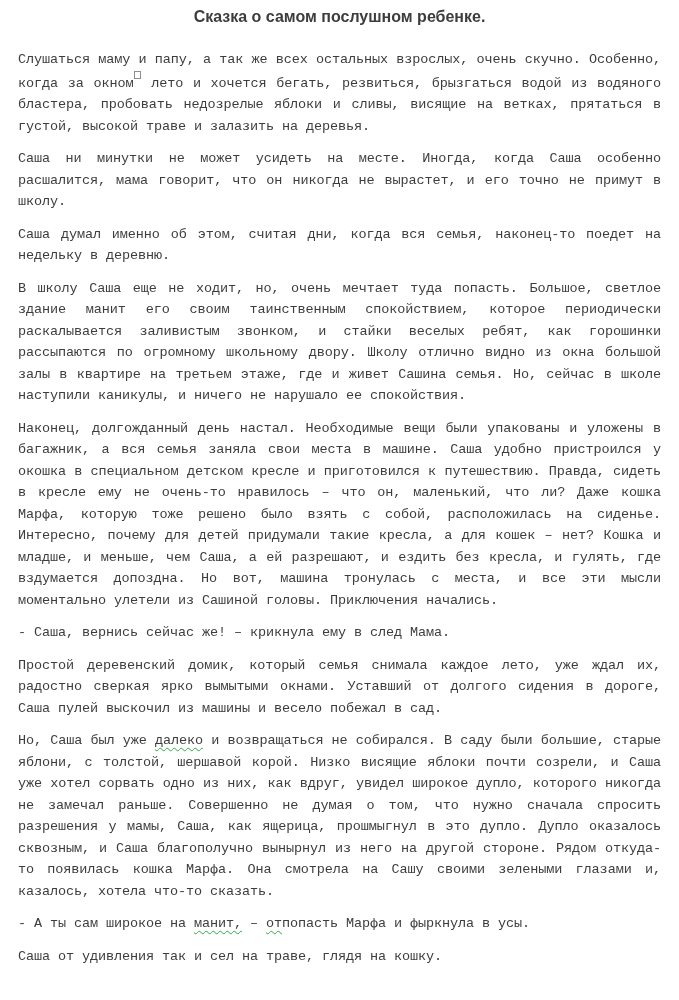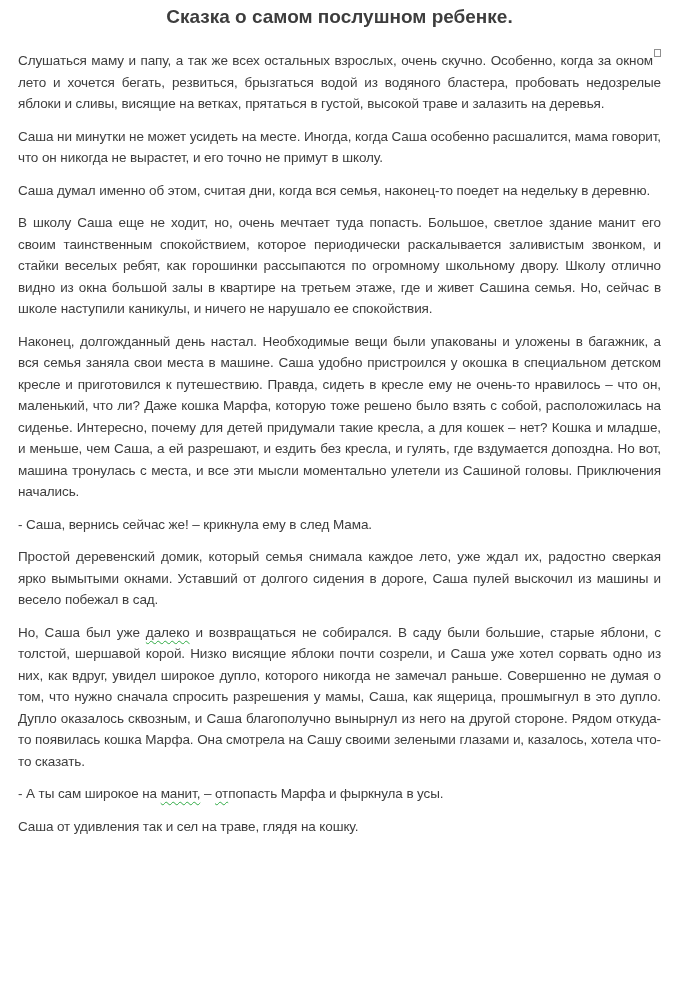--- a/index.html
+++ b/index.html
@@ -15,35 +15,36 @@
   }
   .page {
     box-sizing: border-box;
     width: 679px;
     height: 1000px;
     padding: 7px 18px 0 18px;
     color: #3d3d3d;
     background: #ffffff;
   }
   .title {
-    font-size: 19px;
+    font-size: 16px;
     line-height: 19px;
     font-weight: 700;
     text-align: center;
     margin: 0 0 23px 0;
   }
   .doc-body {
     display: block;
   }
   .para {
     font-size: 13.5px;
     line-height: 21.5px;
     text-align: justify;
     margin: 0 0 11px 0;
     letter-spacing: -0.1px;
+    font-family: Liberation Mono, monospace;
   }
   .grammar {
     text-decoration-line: underline;
     text-decoration-style: wavy;
     text-decoration-thickness: 1px;
     text-decoration-color: #2faa44;
     text-underline-offset: 3px;
   }
   .anchor-box {
     display: inline-block;

